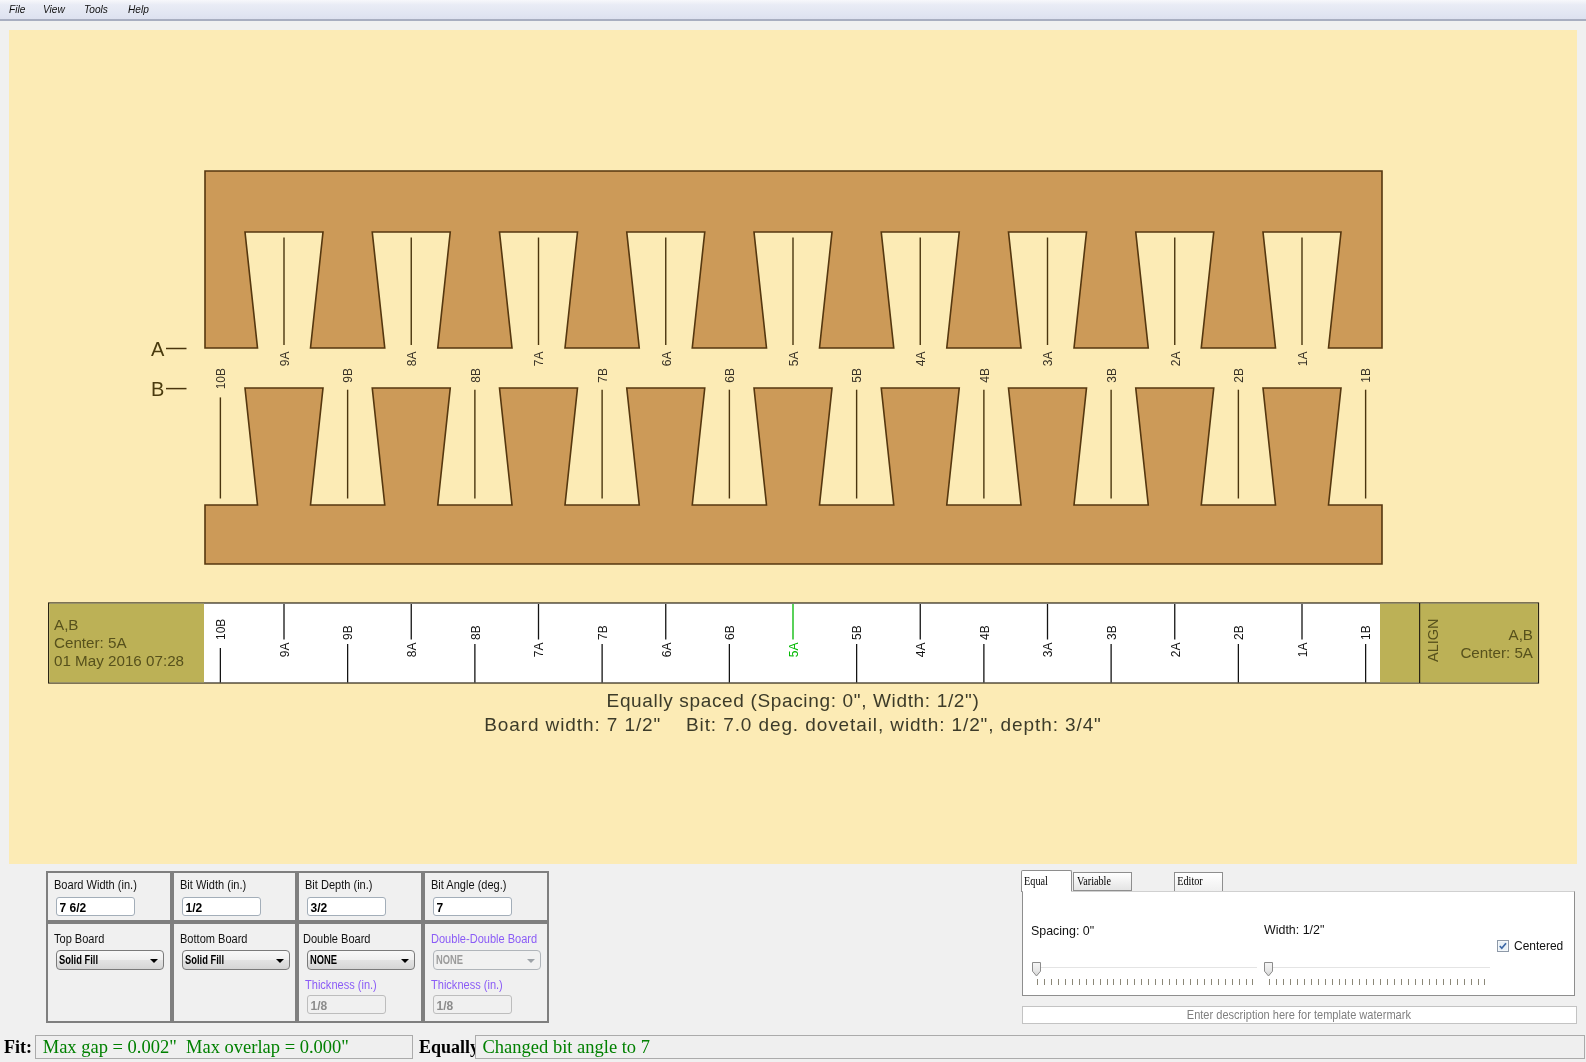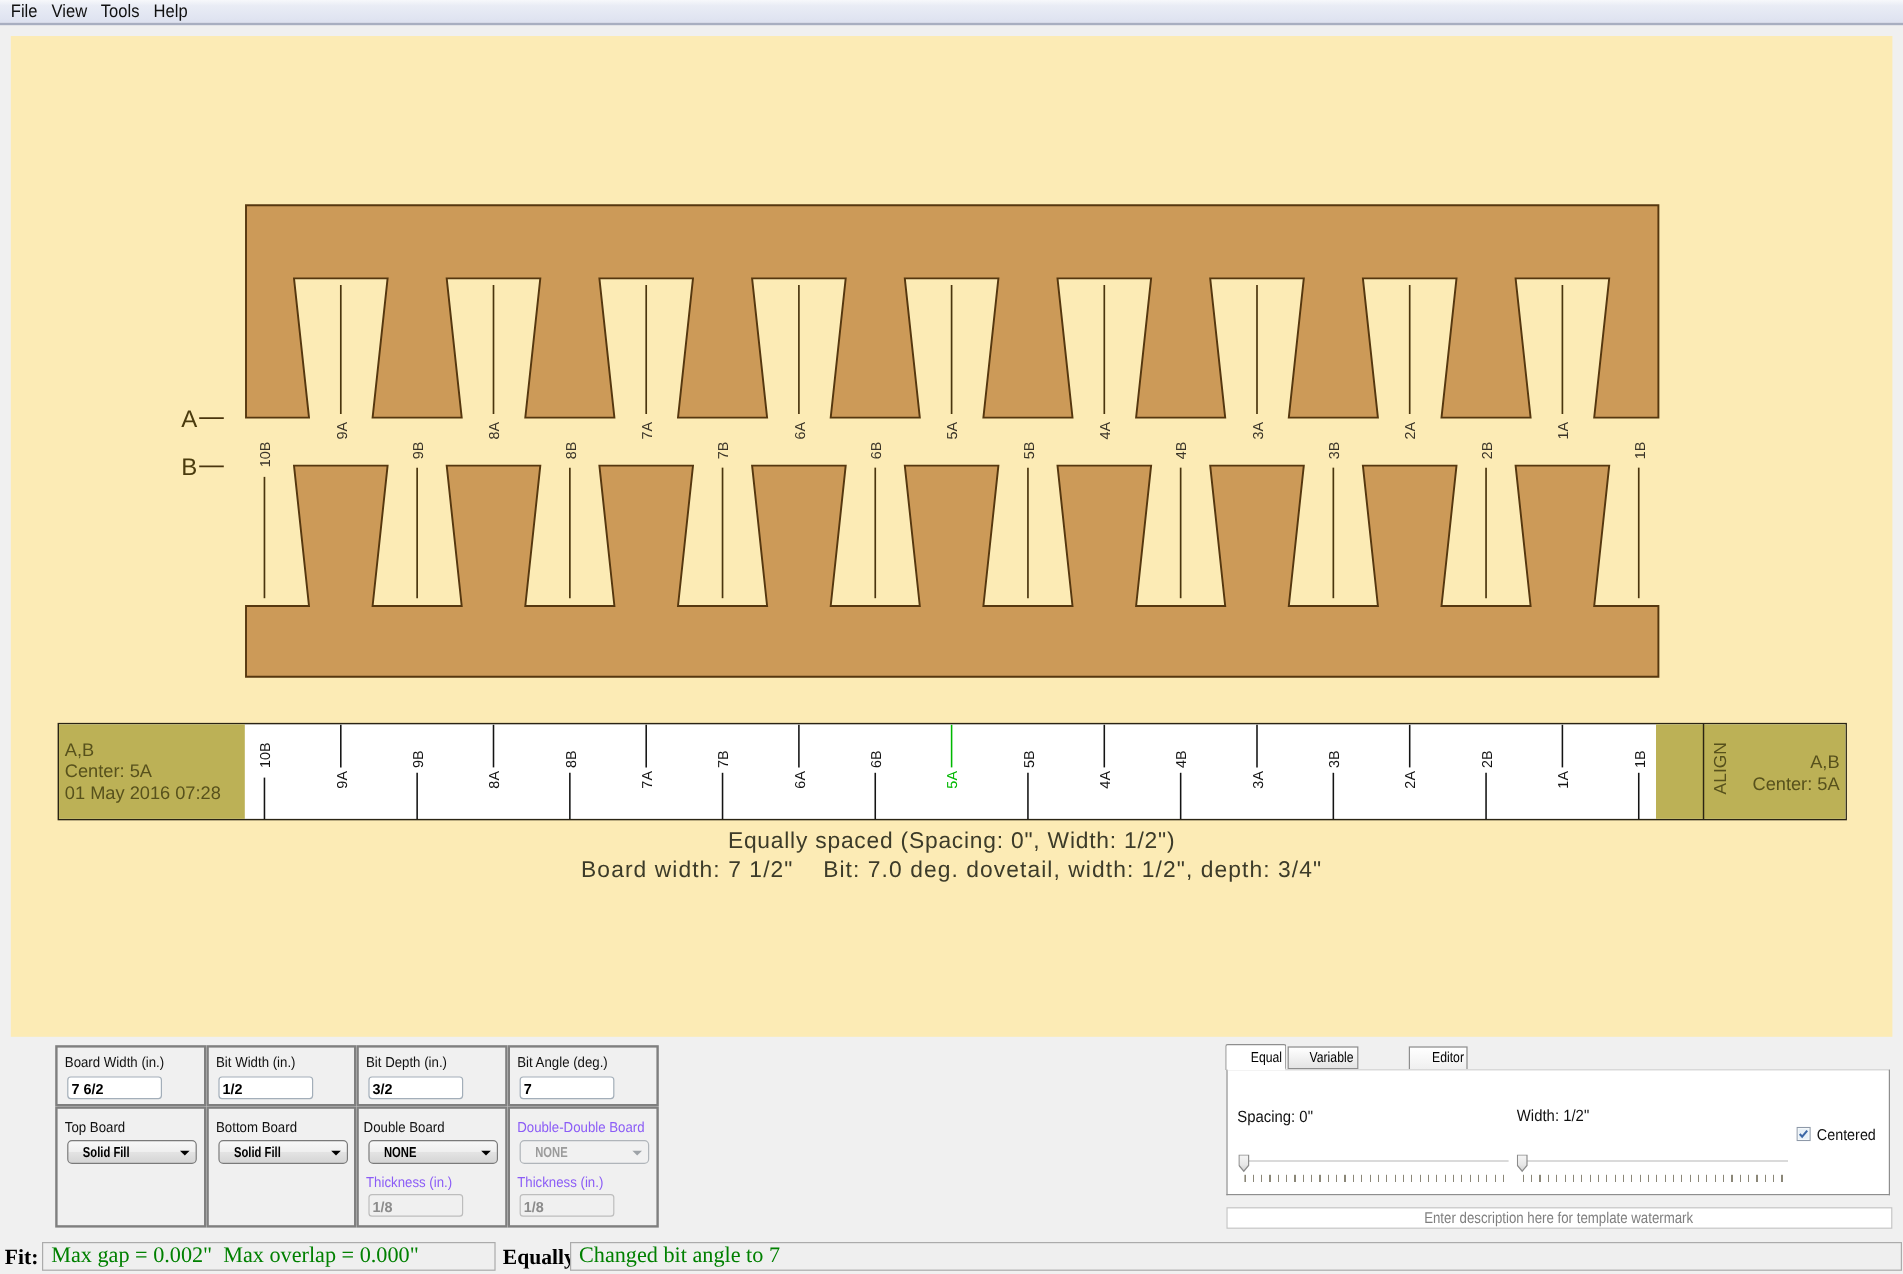--- a/index.html
+++ b/index.html
@@ -1,35 +1,35 @@
 <!DOCTYPE html>
 <html><head><meta charset="utf-8"><style>
 * { margin:0; padding:0; box-sizing:border-box; }
 html,body { width:1586px; height:1062px; background:#F0F0F0; font-family:"Liberation Sans",sans-serif; overflow:hidden; position:relative; }
 .menubar { position:absolute; left:0; top:0; width:1586px; height:21px;
   background:linear-gradient(180deg,#F7F8FB 0%,#E9ECF5 25%,#E2E6F2 70%,#DDE1EF 100%);
   border-bottom:2px solid #A8AEC0; }
-.mi { position:absolute; top:0; font-size:15px; line-height:19.5px; color:#101010; }
+.mi { position:absolute; top:0; font-size:11px; line-height:19.5px; color:#101010;font-style:italic; }
 .ct { display:inline-block; transform:scaleX(0.92); transform-origin:0 50%; white-space:nowrap; }
 .ctb { display:inline-block; font-weight:bold; transform:scaleX(0.78); transform-origin:0 50%; white-space:nowrap; }
 .cti { display:inline-block; font-weight:bold; white-space:nowrap; }
 .ctc { display:inline-block; transform:scaleX(0.85); transform-origin:50% 50%; white-space:nowrap; }
 .canvas { position:absolute; left:9px; top:30px; width:1568px; height:834px; background:#FCEBB5; }
 .cell { position:absolute; border:2px solid #7F7F7F; background:#F0F0F0;margin-left:36px; }
 .lab { position:absolute; font-size:12px; color:#101010; white-space:nowrap; }
 .lab.gray { color:#8b5cf6; }
 .inp { position:absolute; height:18.5px; border:1px solid #A3AEB9; border-radius:3px; background:#FFF; font-size:12px; color:#000; padding-left:2.5px; line-height:20.5px; }
 .inp.dis { background:#F0F0F0; border-color:#BDBDBD; color:#8C8C8C; }
 .dd { position:absolute; height:19.5px; border:1px solid #7A7A7A; border-radius:4px;
   background:linear-gradient(180deg,#F8F8F8 0%,#EFEFEF 48%,#E3E3E3 52%,#D5D5D5 100%);
-  font-size:12px; line-height:18.5px; padding-left:12px; color:#000; }
+  font-size:12px; line-height:18.5px; padding-left:2px; color:#000; }
 .dd.disabled { background:#F1F1F1; border-color:#B0B5BA; color:#9B9B9B; }
 .arr { position:absolute; right:5.5px; top:7.5px; width:0; height:0; border-left:4px solid transparent; border-right:4px solid transparent; border-top:4.5px solid #000; }
 .arr.gray2 { border-top-color:#9EA3A8; }
-.tab { position:absolute; font-size:12px; border:1px solid #8E8E8E; text-align:right; }
+.tab { position:absolute; font-size:12px; border:1px solid #8E8E8E; text-align:left;font-family:Liberation Serif, serif; }
 .statlbl { position:absolute; font-family:"Liberation Serif",serif; font-weight:bold; font-size:18px; color:#000; }
 .statfld { position:absolute; height:23.5px; background:#EFEFEF; border:1px solid #ABABAB; font-family:"Liberation Serif",serif; font-size:18.5px; color:#008000; line-height:22px; padding-left:7px; white-space:nowrap; }
 .ticks { position:absolute; height:6px;
   background:repeating-linear-gradient(90deg,#8B8778 0,#8B8778 1px,transparent 1px,transparent 6.95px); }
 .track { position:absolute; height:1px; background:#A8A8A8; border-bottom:1px solid #E4E4E4; }
 </style></head>
 <body>
 <div class="menubar">
     <div class="mi" style="left:9px"><span class="ct">File</span></div>
     <div class="mi" style="left:43px"><span class="ct">View</span></div>

